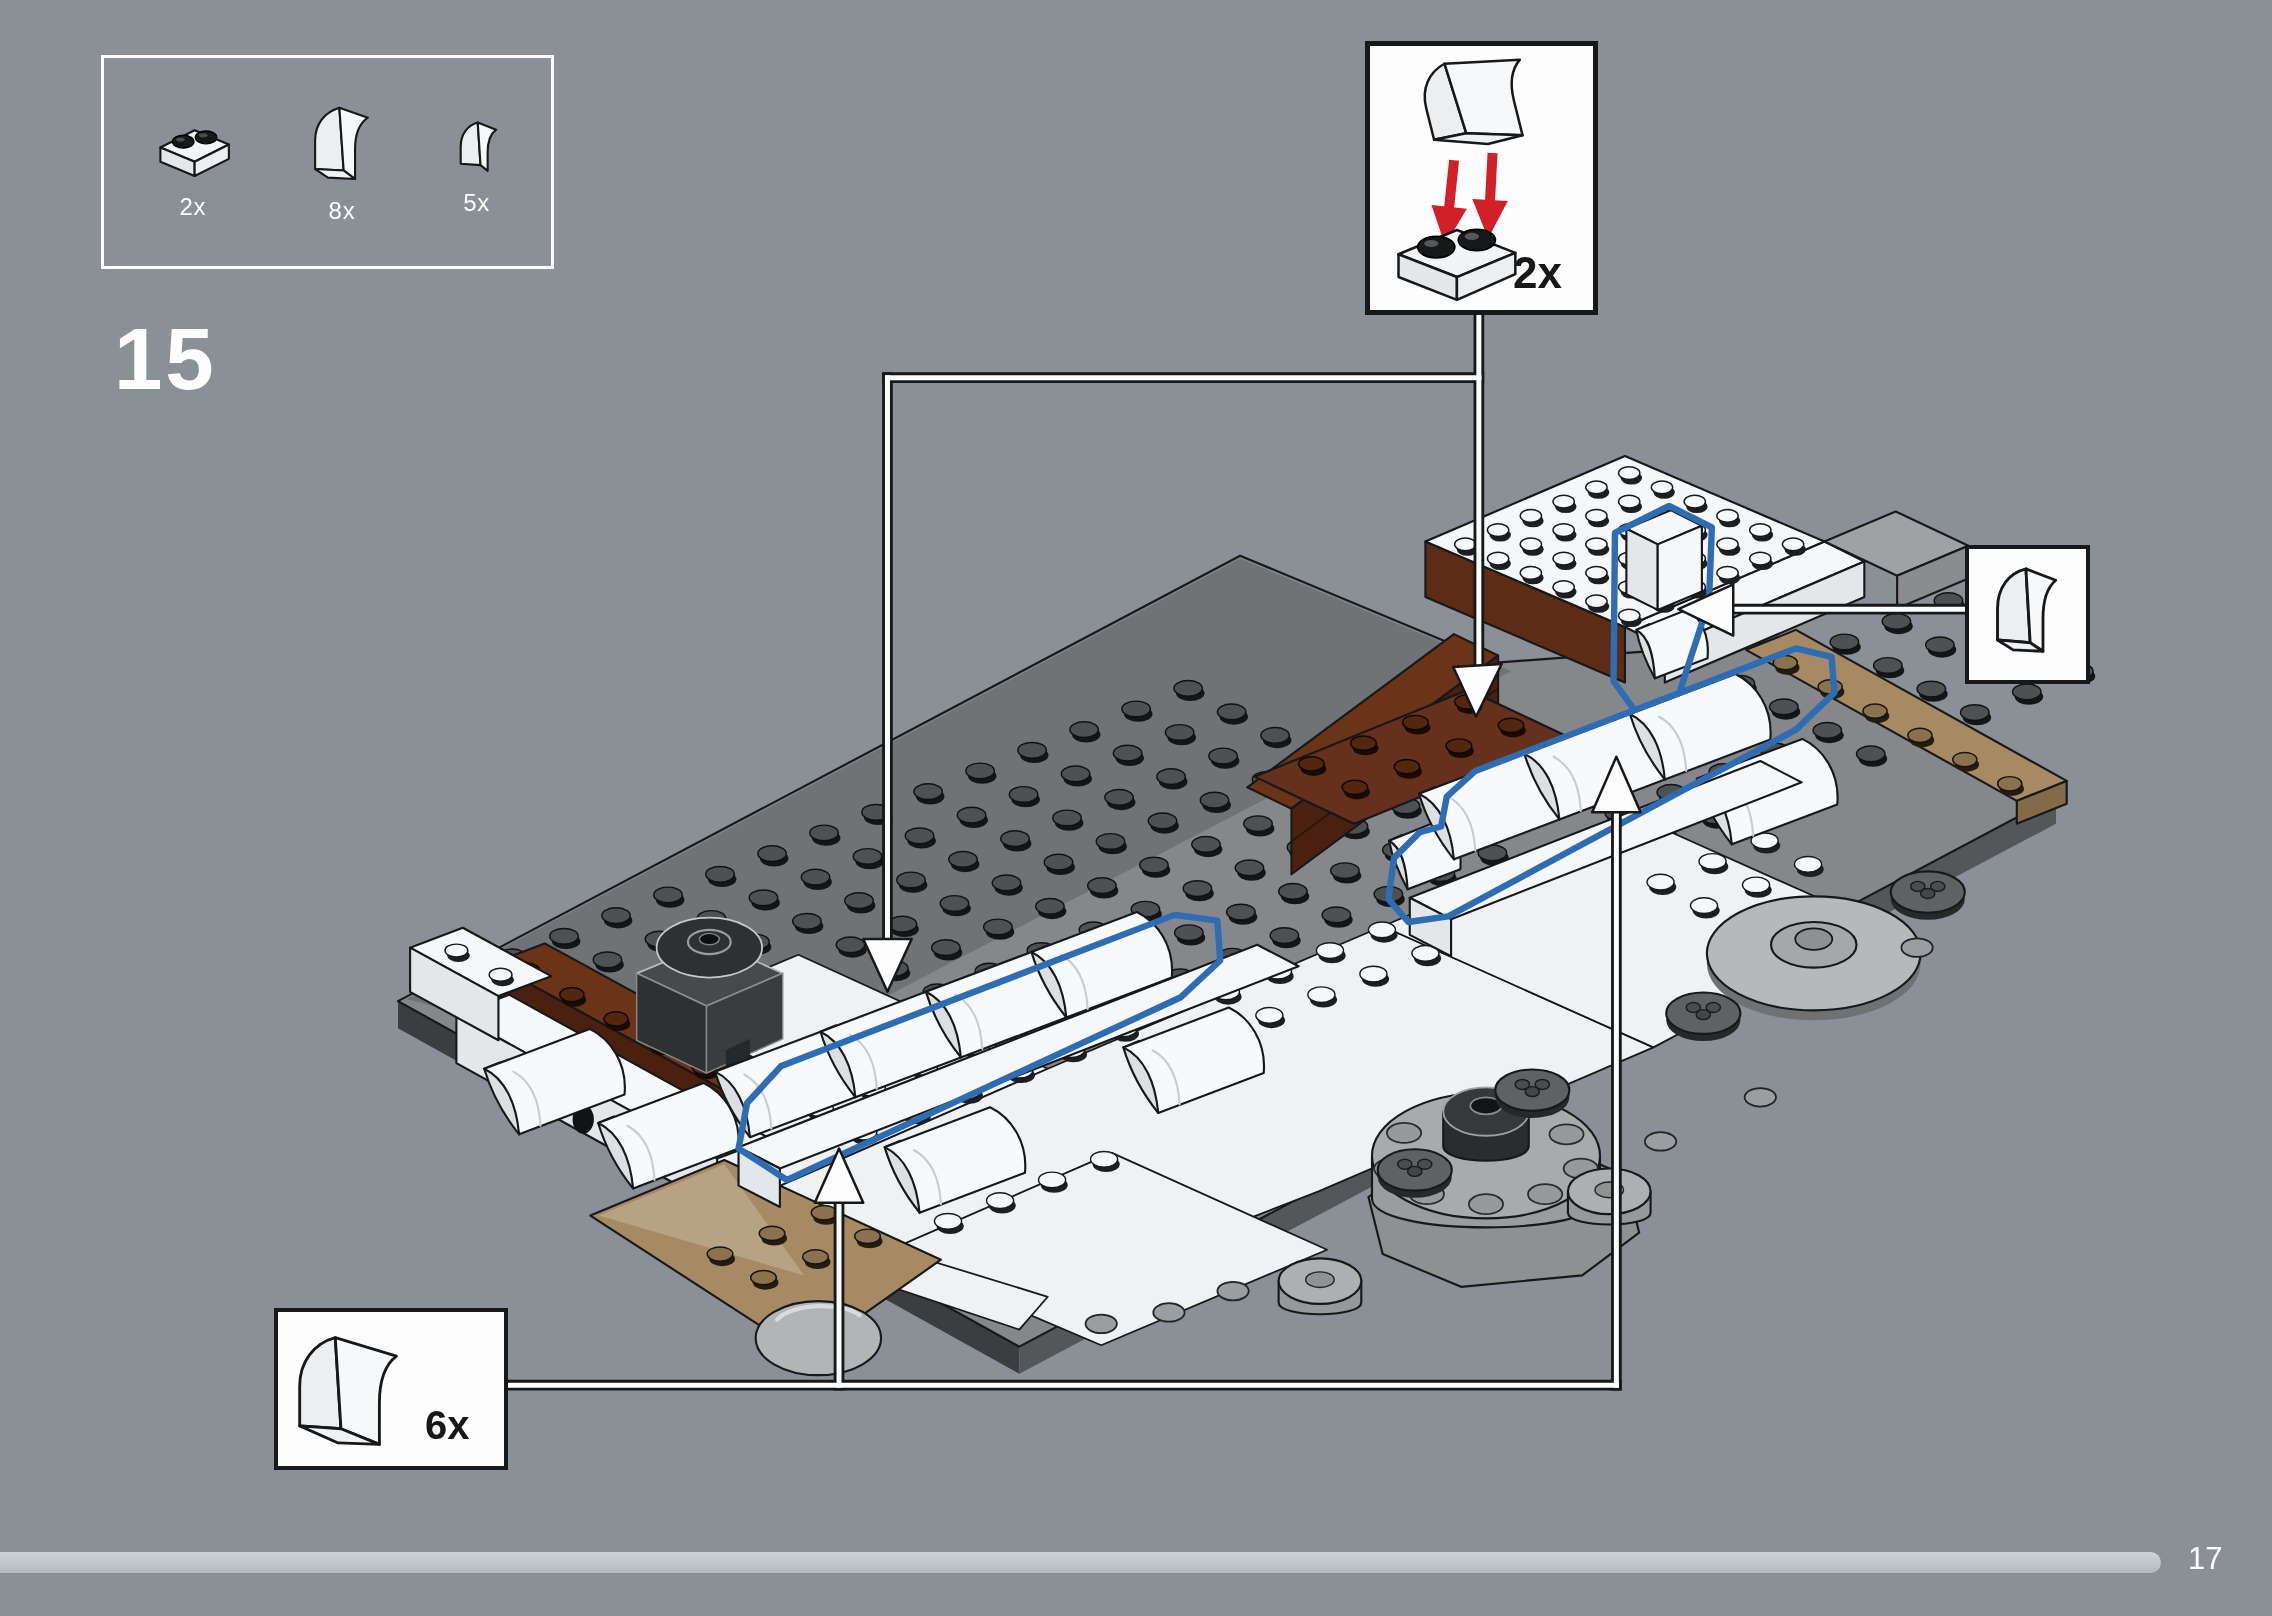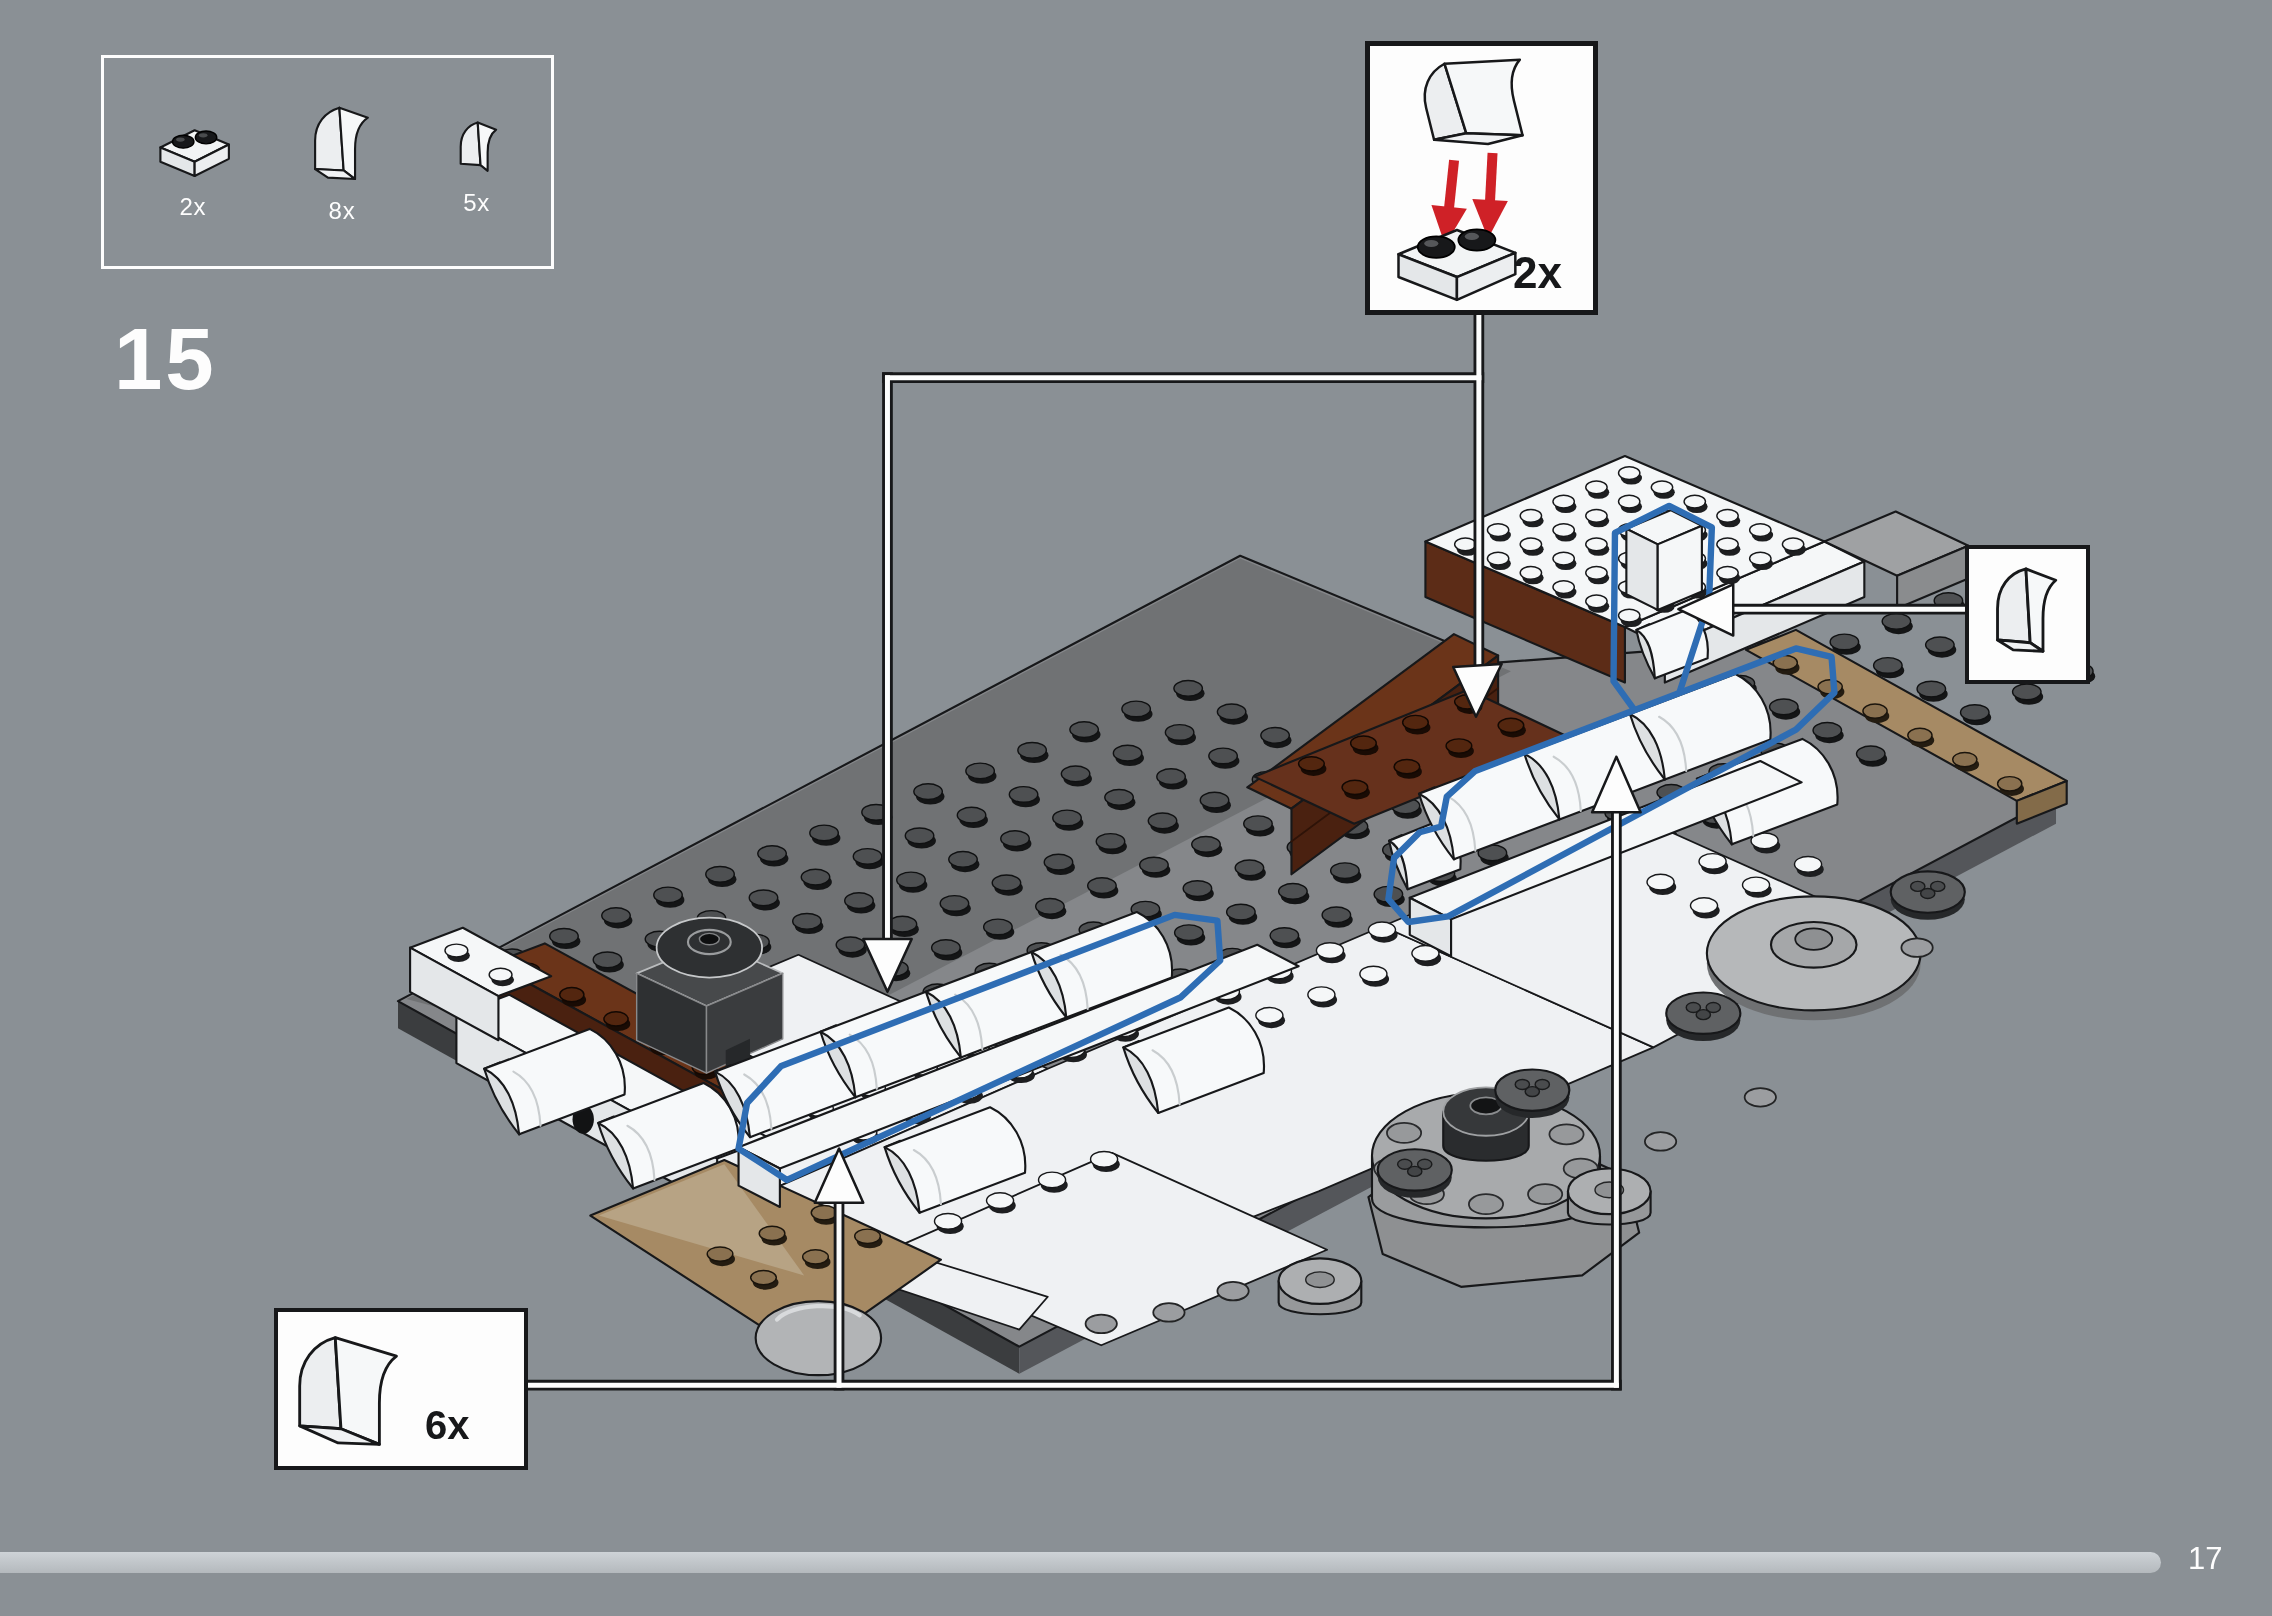--- a/index.html
+++ b/index.html
@@ -816,21 +816,21 @@
 </div>
 
 <div class="callout" style="left:1965px;top:545px;width:125px;height:139px;border-width:4.3px;">
   <svg width="116" height="130" viewBox="0 0 163 183">
     <path fill="#eceef0" stroke="#17181a" stroke-width="4" d="M40,128 L40,84 C40,54 56,34 80,28 L86,132 Z"></path>
     <path fill="#f6f8f9" stroke="#17181a" stroke-width="4" d="M80,28 L122,44 C110,54 104,72 104,98 L104,144 L86,132 Z"></path>
     <path fill="#f0f2f4" stroke="#17181a" stroke-width="4" d="M40,128 L86,132 L104,144 L62,142 Z"></path>
   </svg>
 </div>
 
-<div class="callout" style="left:274px;top:1308px;width:254px;height:162px;border-width:4.3px;">
+<div class="callout" style="left:274px;top:1308px;width:234px;height:162px;border-width:4.3px;">
   <svg width="143" height="153" viewBox="0 0 200 215">
     <path fill="#eceef0" stroke="#17181a" stroke-width="4" d="M30,160 L30,104 C30,70 50,44 80,36 L88,164 Z"></path>
     <path fill="#f6f8f9" stroke="#17181a" stroke-width="4" d="M80,36 L166,62 C150,74 142,96 142,128 L142,186 L88,164 Z"></path>
     <path fill="#f0f2f4" stroke="#17181a" stroke-width="4" d="M30,160 L88,164 L142,186 L84,184 Z"></path>
   </svg>
   <span class="count" style="left:147px;top:91px;font-size:40px;">6x</span>
 </div>
 
 <div class="progress" style="width: 2161px;"></div>
 <div class="pagenum">17</div>

